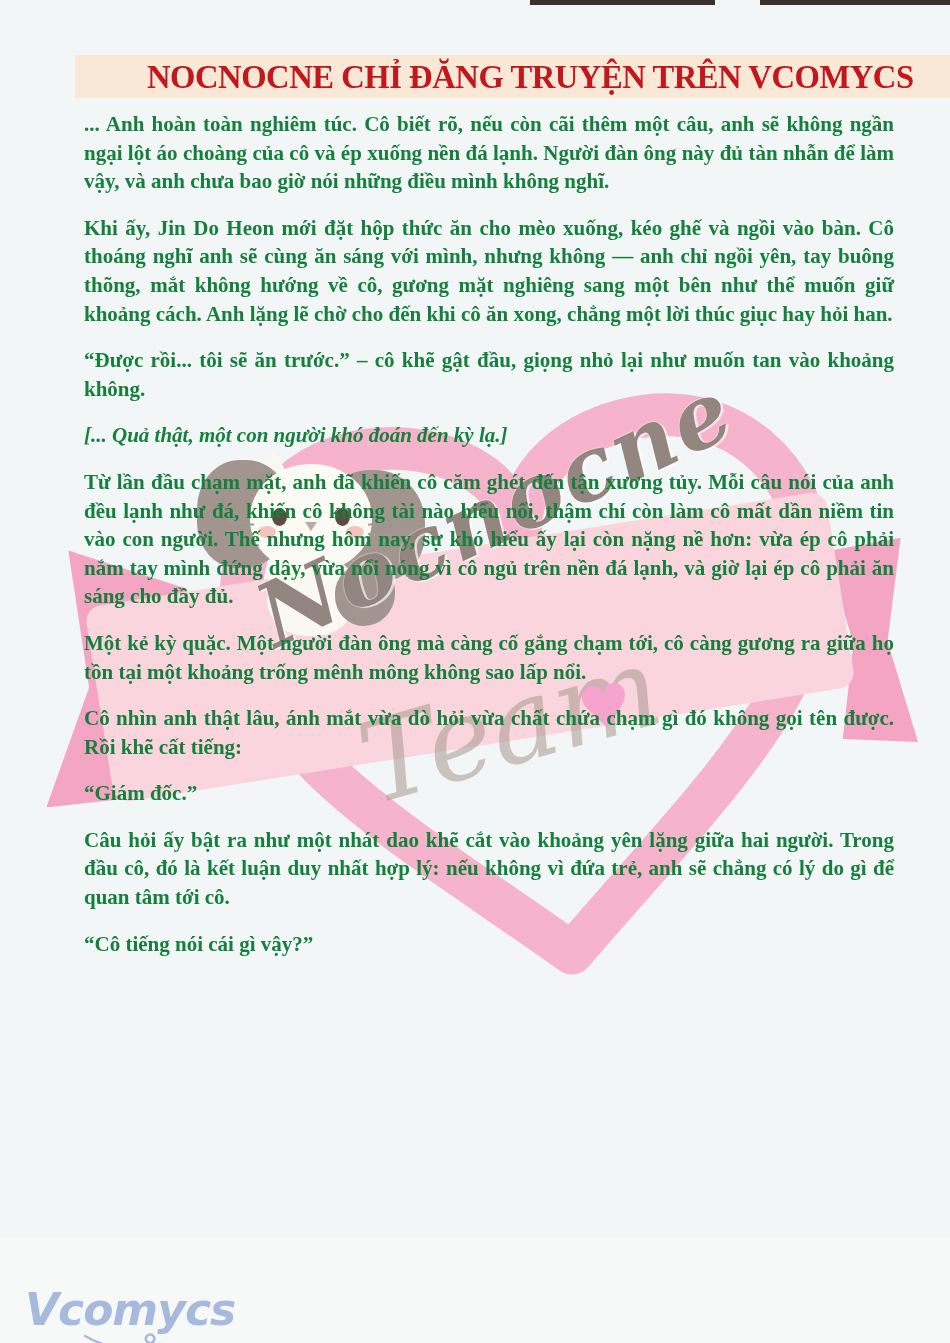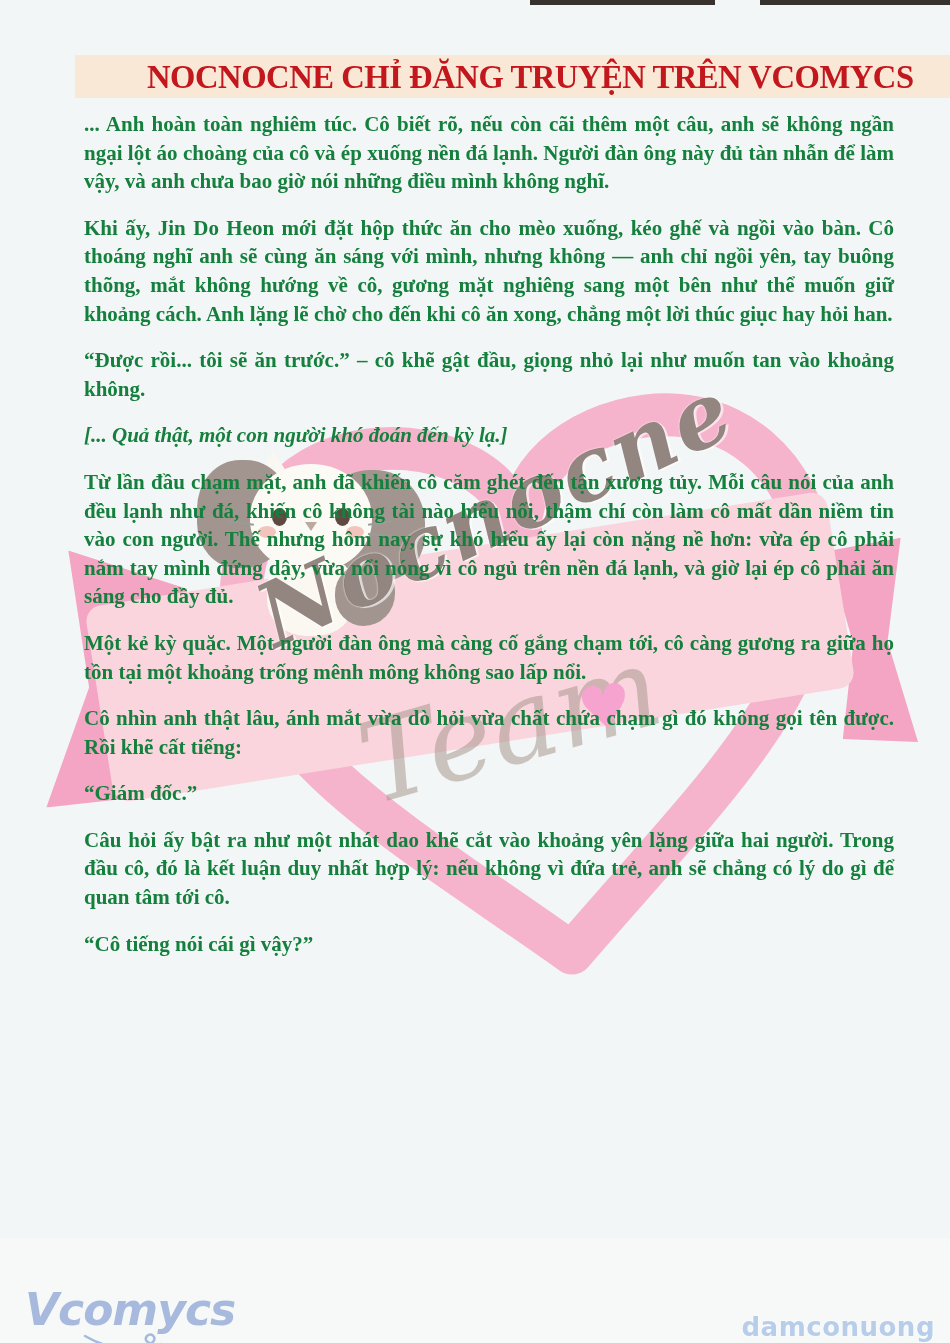--- a/index.html
+++ b/index.html
@@ -157,15 +157,14 @@
     <p>“Cô tiếng nói cái gì vậy?”</p>
   </div>
 
   <div class="footer-band"></div>
   <div class="logo">
     <span>Vcomycs</span>
     <svg class="flourish" width="90" height="26" viewBox="0 0 90 26">
       <path d="M2,6 C30,22 60,22 70,12 C74,7 68,2 64,6 C60,10 66,16 78,14" fill="none" stroke="#a7badd" stroke-width="2.5" stroke-linecap="round"></path>
     </svg>
   </div>
-  <div class="credit">damconuong</div>
 
 </div>
 
 </body></html>

